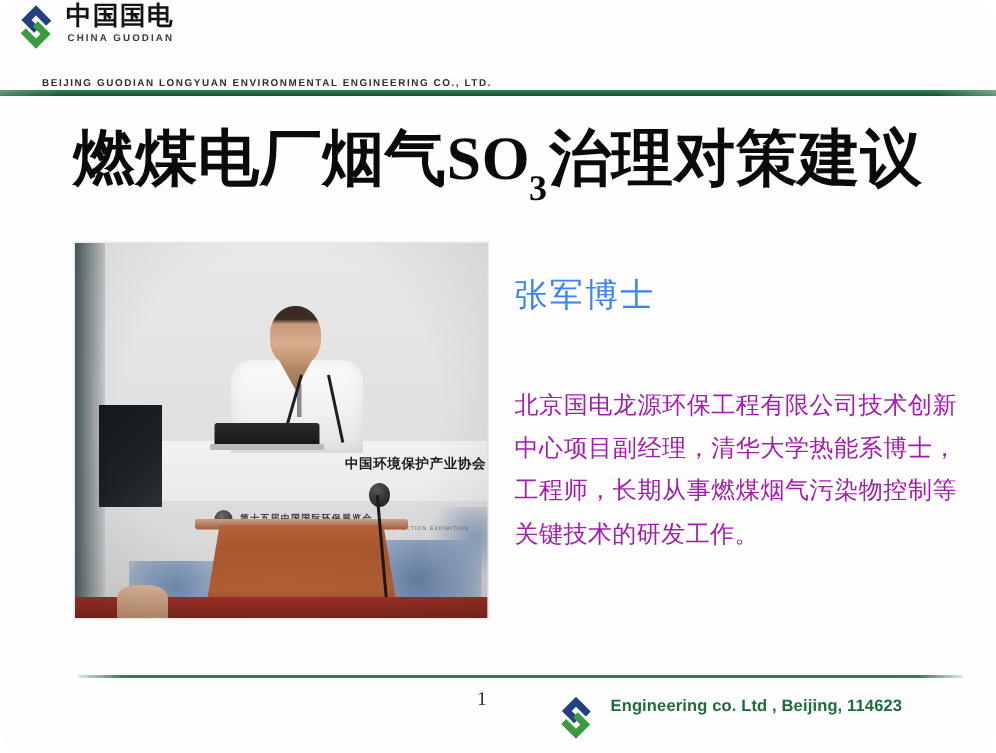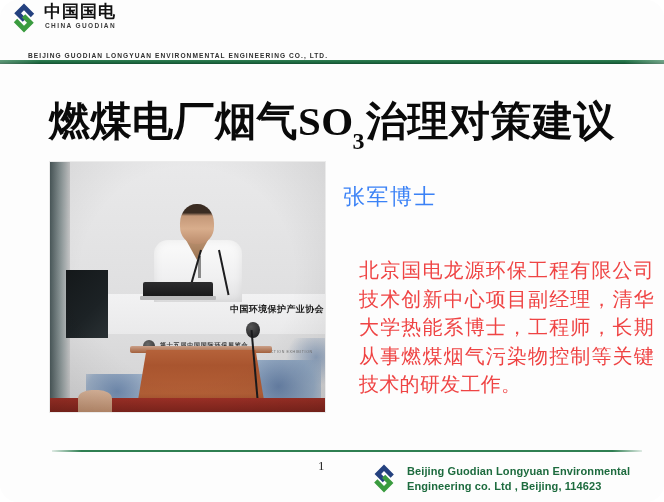--- a/index.html
+++ b/index.html
@@ -50,21 +50,20 @@
   
   .title{
     position:absolute;left:0;top:80px;width:664px;
     text-align:center;
     font-family:"DejaVu Sans","Liberation Sans",sans-serif;
     font-size:41px;font-weight:700;
     letter-spacing:0.5px;
     color:#0a0a0a;
     line-height:50px;
     white-space:nowrap;
-    margin-top:16px;
   }
   .title .sub{
     font-size:24px;
     vertical-align:sub;
     position:relative;
     top:5px;
     left:-1px;
     font-weight:700;
   }
   .title .chem{font-family:"Liberation Serif","DejaVu Serif",serif;}
@@ -199,25 +198,24 @@
 
   
   .speaker-name{
     position:absolute;left:343px;top:182px;
     font-size:22px;font-weight:400;color:#3b82f6;
     letter-spacing:1.5px;
     font-family:"DejaVu Sans","Liberation Sans",sans-serif;
   }
   .speaker-bio{
     position:absolute;left:343px;top:256px;width:295px;
-    font-size:20px;line-height:28.5px;
-    color:#ef4444;letter-spacing:0.3px;
+    font-size:16px;line-height:28.5px;
+    color:#a21caf;letter-spacing:0.3px;
     text-align:justify;
     font-family:"DejaVu Sans","Liberation Sans",sans-serif;
-    margin-left:16px;
   }
 
   
   .foot-rule{
     position:absolute;left:52px;top:450px;width:590px;height:2px;
     background:linear-gradient(to right,rgba(47,127,82,.15) 0%,#2f7f52 5%,#2f7f52 95%,rgba(47,127,82,.15) 100%);
   }
   .page-num{
     position:absolute;left:318px;top:458px;
     font-size:13px;color:#2b2b2b;
@@ -303,17 +301,16 @@
   <span class="foot-logo">
     <svg viewBox="0 0 100 100" width="34" height="29" aria-hidden="true">
       <g transform="rotate(45 50 50)">
         <path d="M16 16 H64 V32 H32 V46 H56 V62 H16 Z" fill="#24417f"></path>
         <path d="M84 84 H36 V68 H68 V54 H44 V38 H84 Z" fill="#3a9b3f"></path>
       </g>
     </svg>
   </span>
 
   <div class="foot-text">
-    <div>Beijing Guodian Longyuan Environmental</div>
     <div>Engineering co. Ltd , Beijing, 114623</div>
   </div>
 
 </div>
 
 </body></html>

